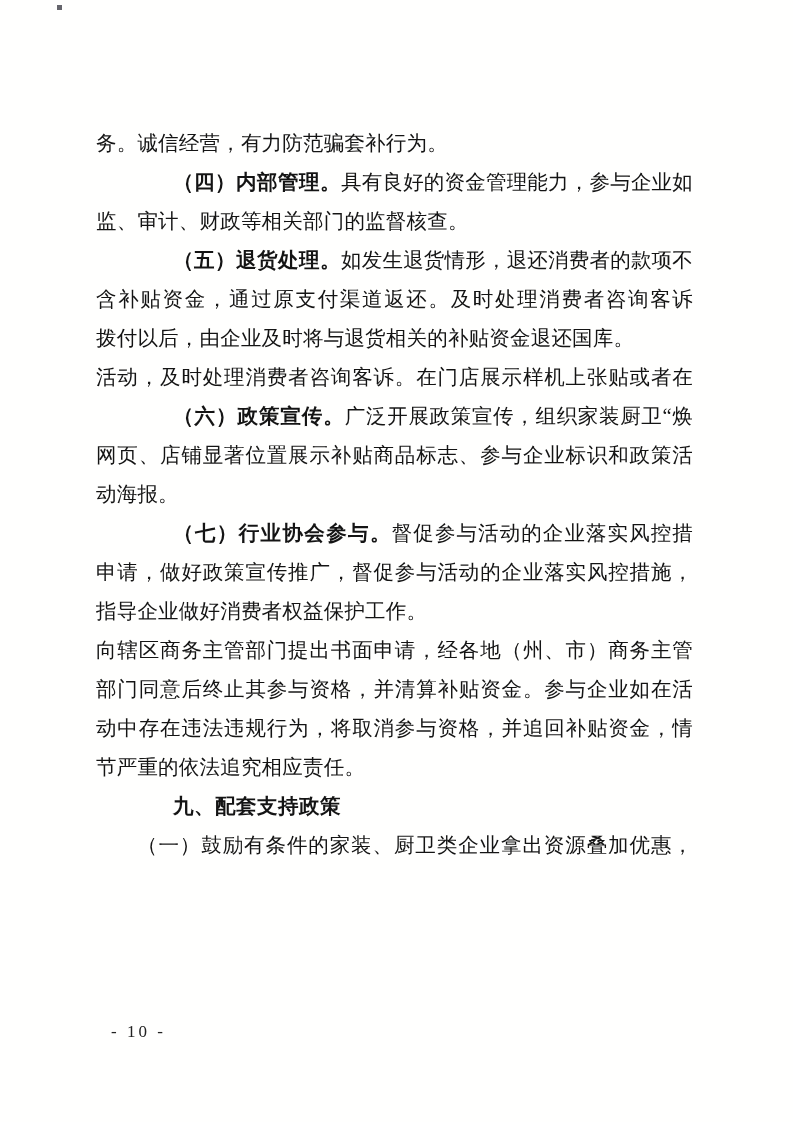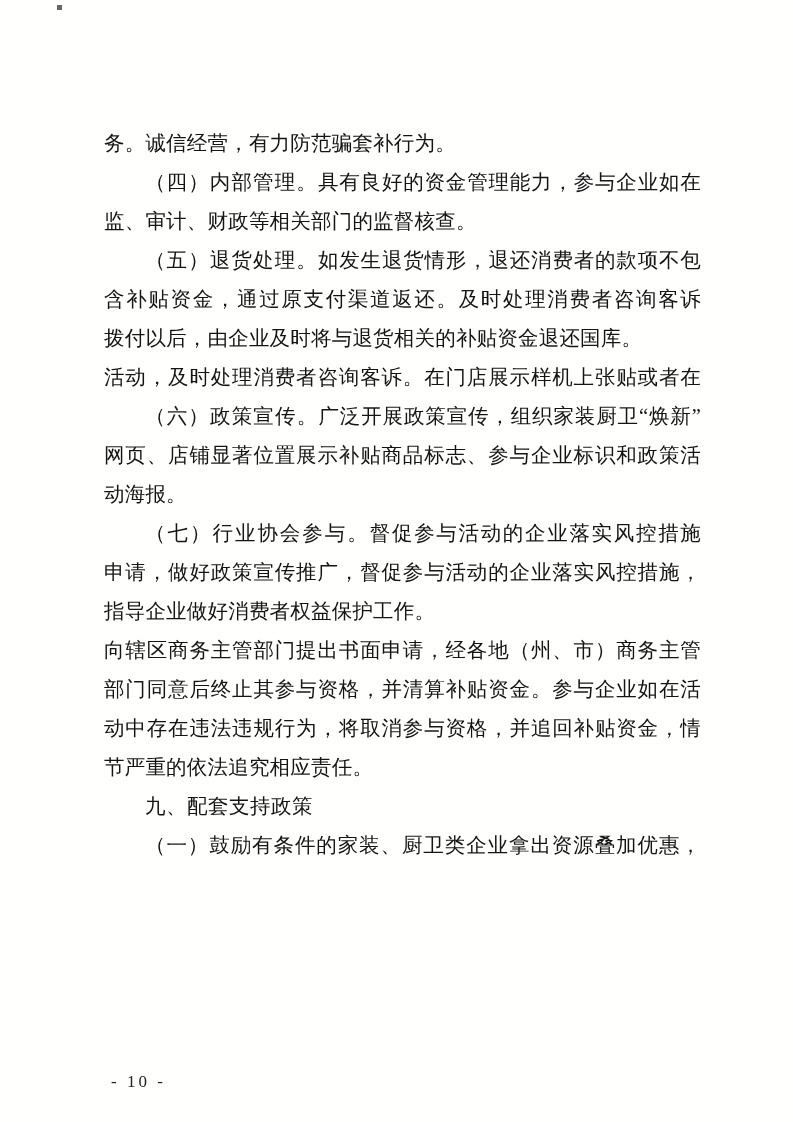--- a/index.html
+++ b/index.html
@@ -20,47 +20,48 @@
     position: absolute;
     left: 57px;
     top: 5px;
     width: 5px;
     height: 5px;
     background: #4a4a52;
     opacity: 0.85;
   }
   .text-block {
     position: absolute;
-    left: 104px;
+    left: 96px;
     top: 124px;
     width: 597px;
     font-size: 20.5px;
     letter-spacing: 0.2px;
   }
   .line {
     height: 39px;
     line-height: 39px;
     text-align: justify;
     text-align-last: left;
     overflow: hidden;
   }
   .line.j {
     text-align-last: justify;
   }
   .line.ind {
     padding-left: 41px;
   }
   .lead {
-    font-weight: normal;
+    font-weight: bold;
     letter-spacing: 0.5px;
+    margin-left: 36px;
   }
   .footer-page-number {
     position: absolute;
     left: 111px;
-    top: 1072px;
+    top: 1022px;
     font-size: 17px;
     letter-spacing: 3px;
     color: #222;
     font-family: "Liberation Serif", "DejaVu Serif", serif;
   }
 </style>
 </head>
 <body>
 
 <div class="page">

